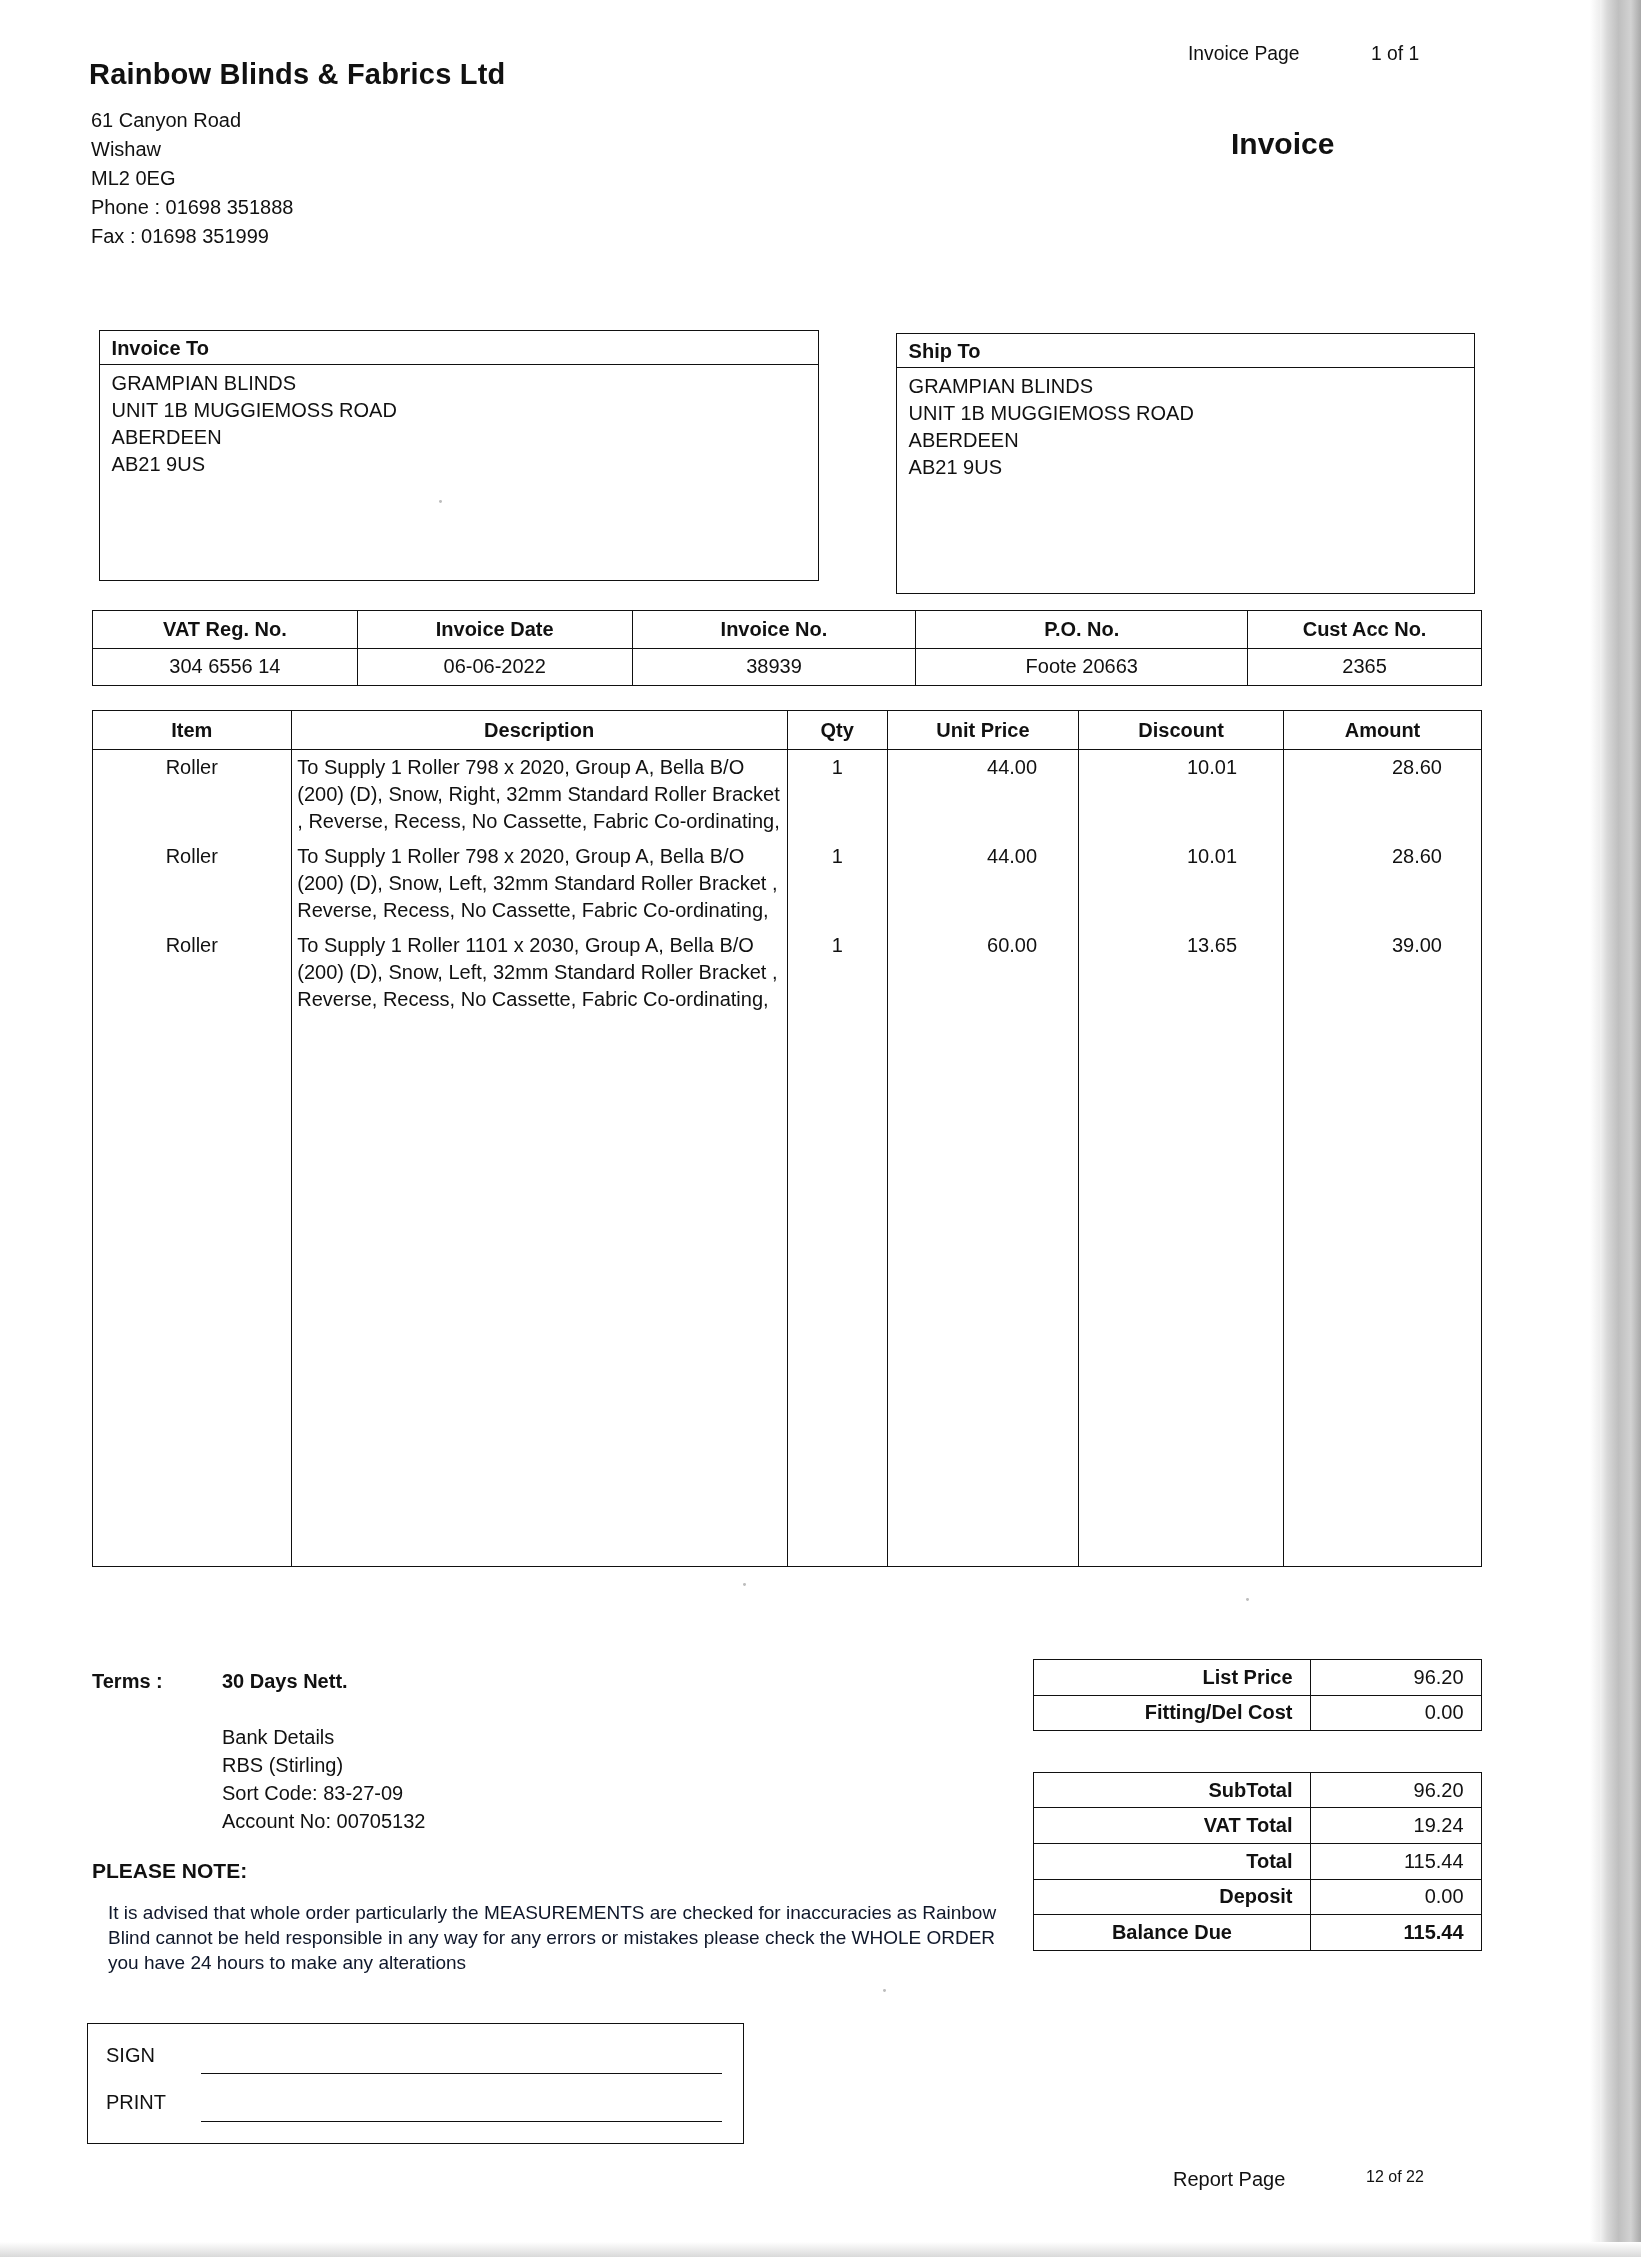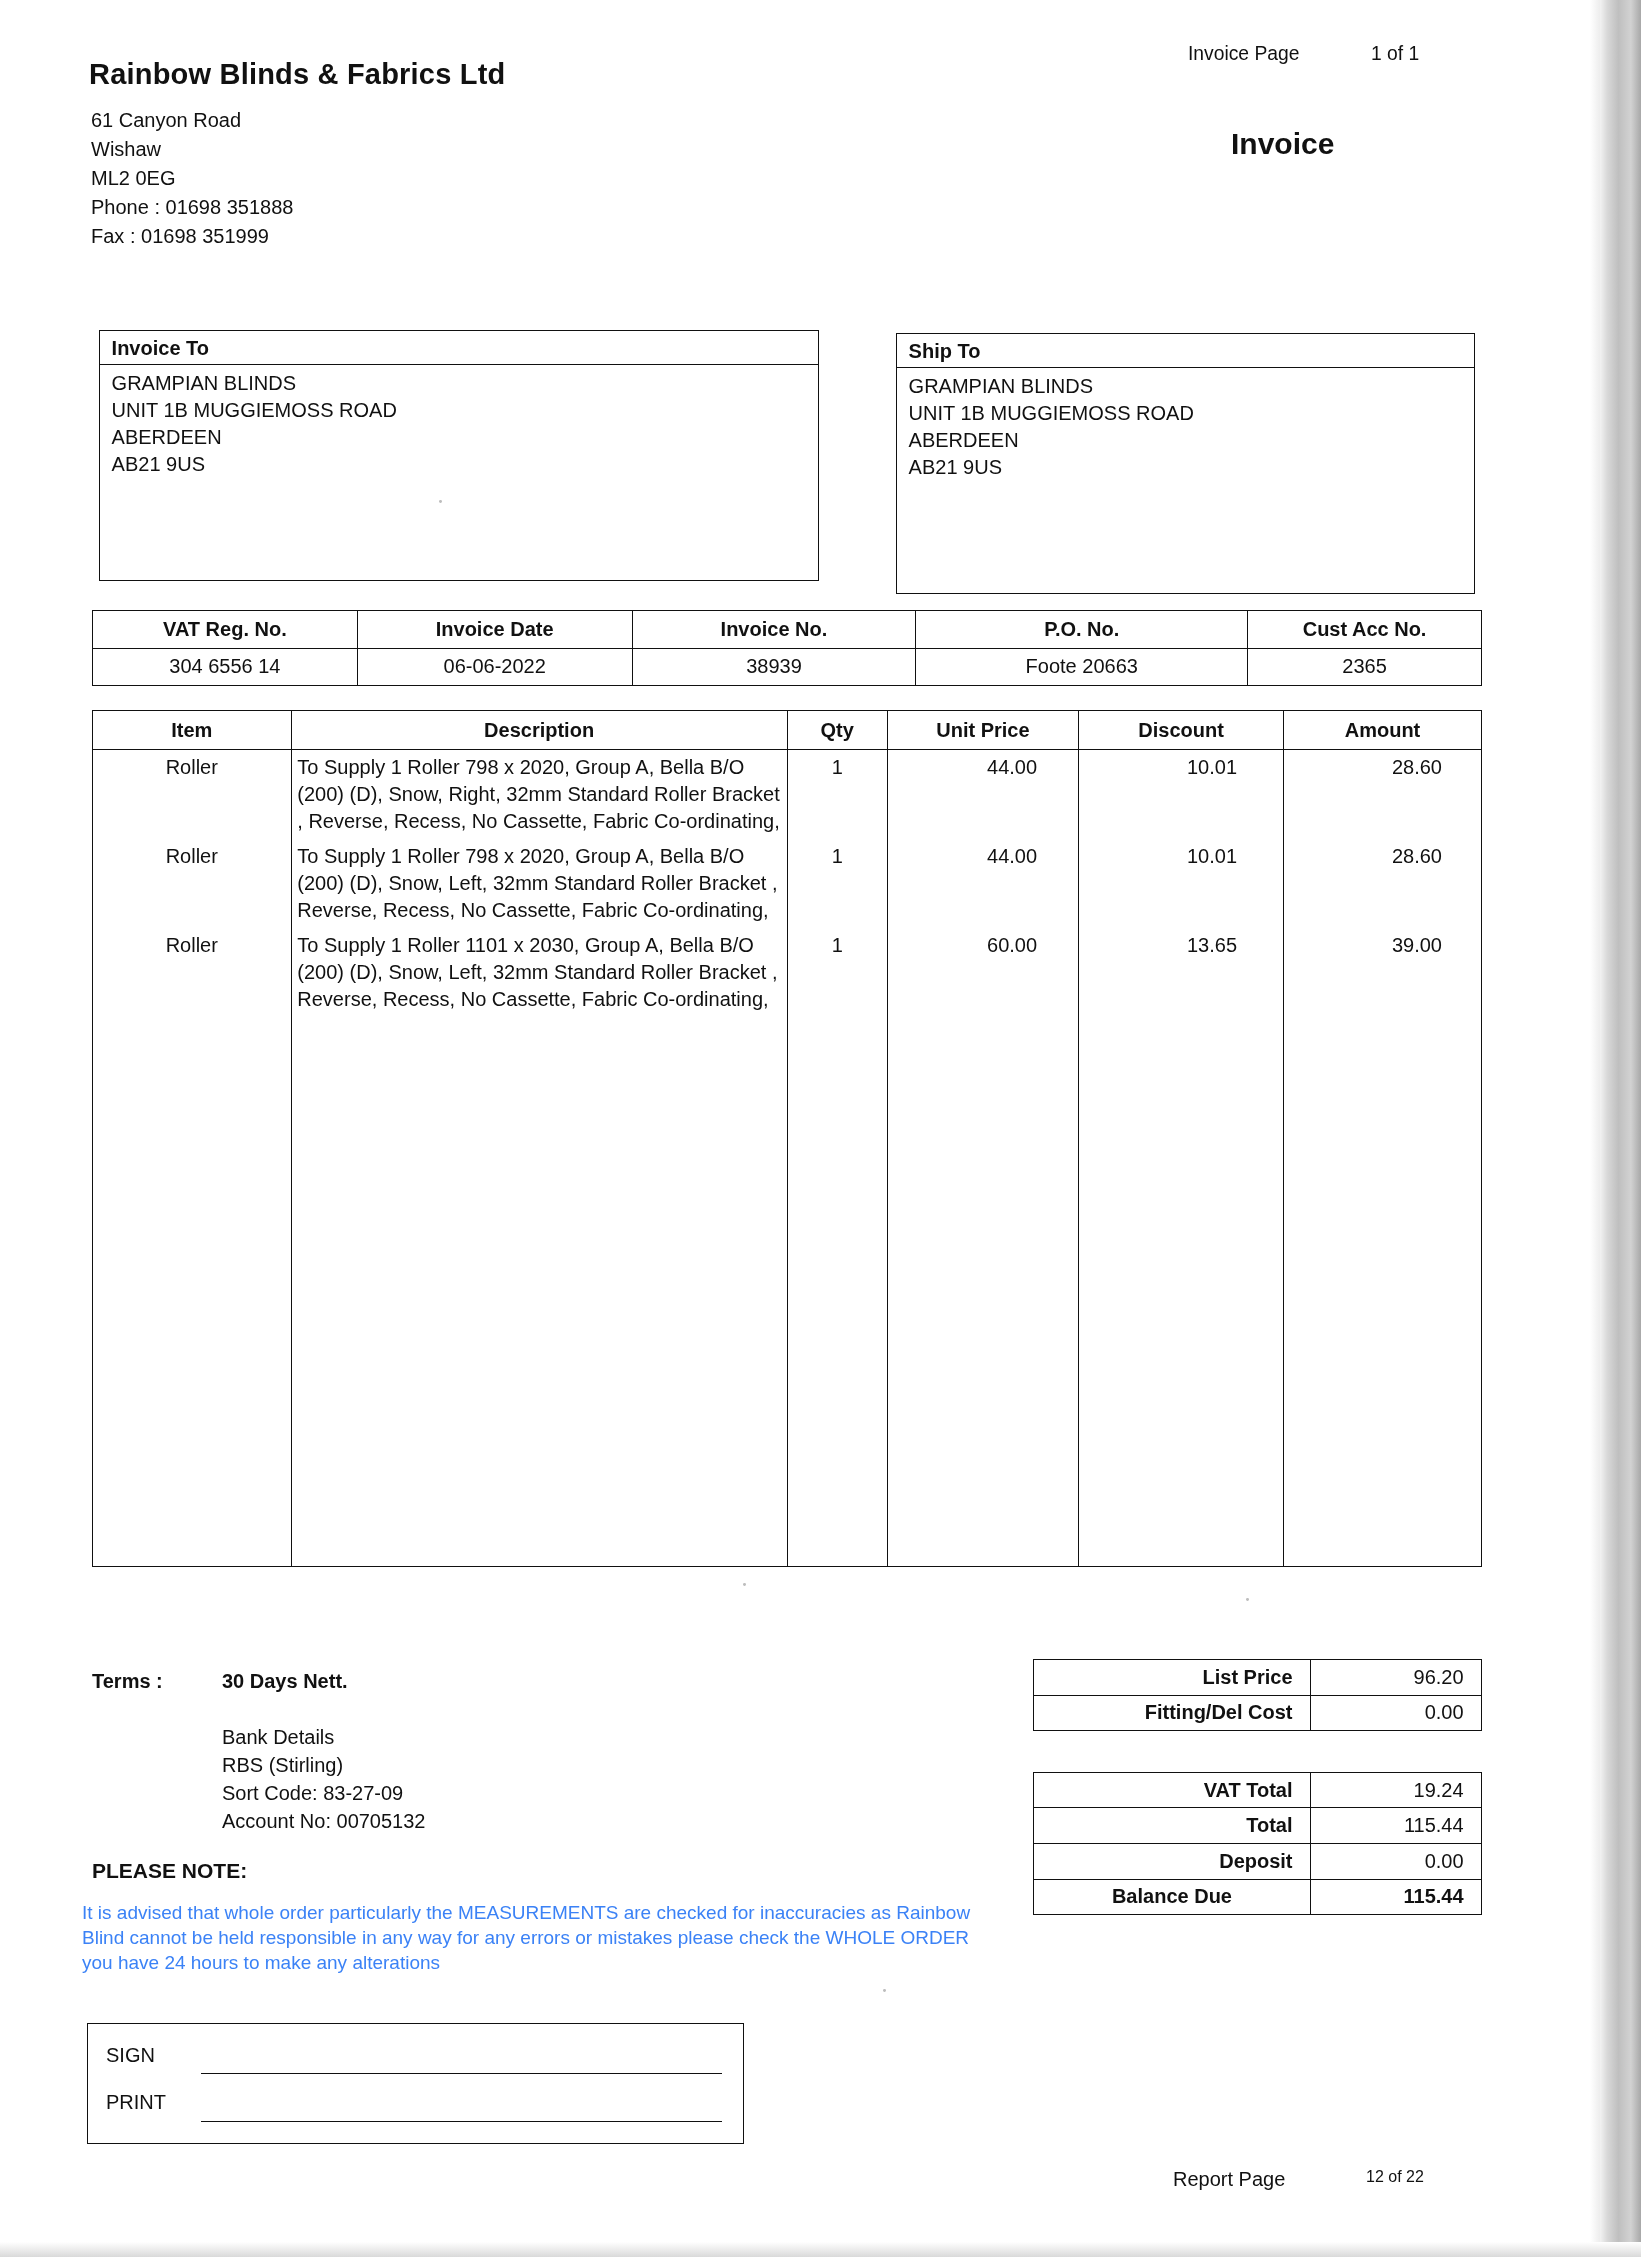--- a/index.html
+++ b/index.html
@@ -154,23 +154,23 @@
   
   .terms-label { left: 92px; top: 1670px; font-size: 20px; font-weight: bold; color:#111; }
   .terms-value { left: 222px; top: 1670px; font-size: 20px; font-weight: bold; color:#111; }
   .bank-block {
     left: 222px; top: 1723px;
     font-size: 20px; font-weight: normal; line-height: 28px; color: #111;
     white-space: pre-line;
   }
   .please-note { left: 92px; top: 1859px; font-size: 21px; font-weight: bold; color:#111; }
   .note-body {
-    left: 82px; top: 1900px;
+    left: 108px; top: 1900px;
     width: 898px;
-    font-size: 19px; line-height: 25px; color: #3b82f6;
+    font-size: 19px; line-height: 25px; color: #0f172a;
   }
 
   
   .sign-box {
     left: 87px; top: 2023px;
     width: 657px; height: 121px;
     border: 1.4px solid #111;
     box-sizing: border-box;
   }
   .sign-row { position: absolute; font-size: 20px; color: #111; }
@@ -324,20 +324,24 @@
     </tr>
     <tr>
       <td class="lbl">Fitting/Del Cost</td>
       <td class="val">0.00</td>
     </tr>
     <tr class="gap">
       <td></td>
       <td></td>
     </tr>
     <tr>
+      <td class="lbl">SubTotal</td>
+      <td class="val">96.20</td>
+    </tr>
+    <tr>
       <td class="lbl">VAT Total</td>
       <td class="val">19.24</td>
     </tr>
     <tr>
       <td class="lbl">Total</td>
       <td class="val">115.44</td>
     </tr>
     <tr>
       <td class="lbl">Deposit</td>
       <td class="val">0.00</td>

